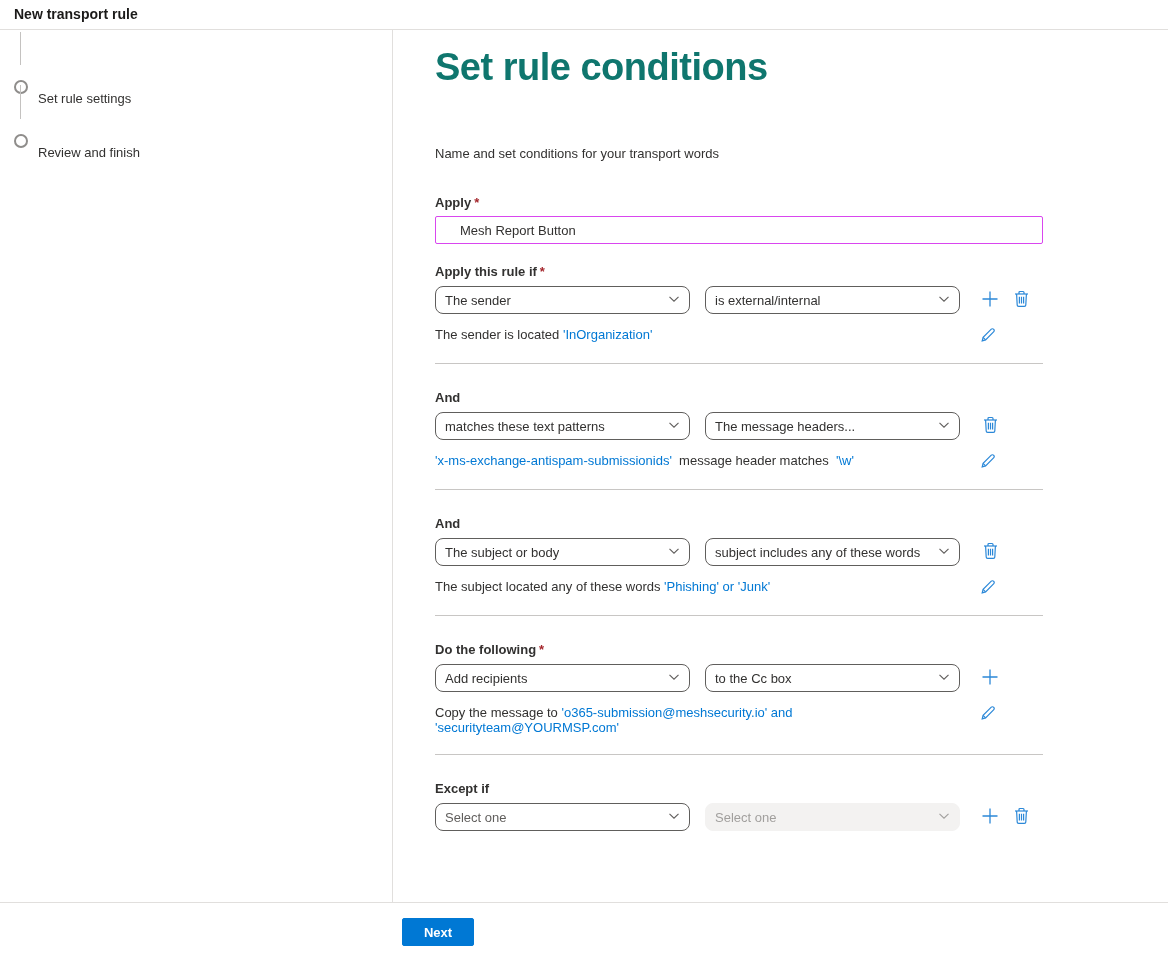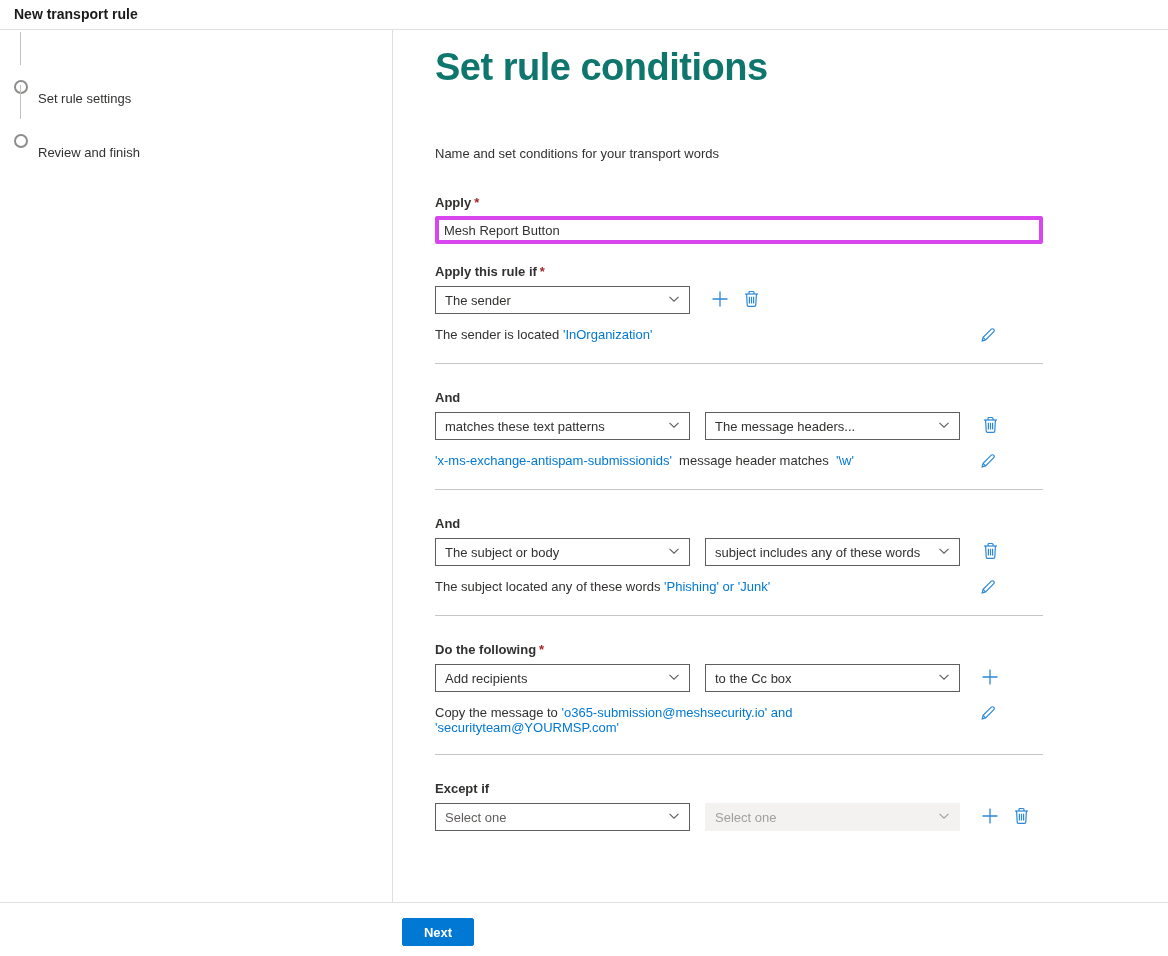--- a/index.html
+++ b/index.html
@@ -27,28 +27,28 @@
 
   
   .main { position: absolute; left: 394px; top: 0; width: 774px; height: 872px; padding: 0 0 0 41px; }
   .page-title { margin-top: 14px; font-size: 38px; line-height: 46px; font-weight: 700;
     color: #0f766e; letter-spacing: -0.5px; }
   .page-subtitle { margin-top: 56px; font-size: 13px; color: #323130; }
 
   .field-label { margin-top: 34px; font-size: 13px; font-weight: 700; color: #323130; }
   .req { color: #a4262c; margin-left: 3px; font-weight: 700; }
   .name-input { display: block; margin-top: 6px; width: 608px; height: 28px;
-    border: 4px solid #d946ef; border-radius: 2px; padding: 0 5px; font-size: 13px;
+    border: 1px solid #d946ef; border-radius: 2px; padding: 0 24px; font-size: 13px;
     color: #323130; font-family: inherit; outline: none; background: #fff; }
 
   
   .rule-row .rule-label { margin: 26px 0 7px; font-size: 13px; font-weight: 700; color: #323130; }
   .rule-row:first-child .rule-label { margin-top: 20px; }
   .selects { display: flex; align-items: center; }
-  .select { width: 255px; height: 28px; border: 1px solid #605e5c; border-radius: 0;
+  .select { width: 255px; height: 28px; border: 1px solid #605e5c; border-radius: 8px;
     background: #fff; display: flex; align-items: center; justify-content: space-between;
     padding: 0 9px; font-size: 13px; color: #323130; cursor: pointer; }
   .select + .select { margin-left: 15px; }
   .select .sel-text { white-space: nowrap; overflow: hidden; }
   .select.placeholder .sel-text { color: #605e5c; }
   .select.disabled { background: #f3f2f1; border-color: #f3f2f1; cursor: default; }
   .select.disabled .sel-text { color: #a19f9d; }
   .select.disabled svg path { stroke: #a19f9d; }
   .row-actions { margin-left: 21px; display: flex; align-items: center; gap: 13px; }
   .icon-btn { background: none; border: none; padding: 0; width: 18px; height: 18px;
@@ -106,20 +106,28 @@
     </div>
     <div class="selects">
       <div class="select">
         <span class="sel-text">The sender</span>
         <span>
           <svg width="12" height="12" viewBox="0 0 12 12">
                   <path d="M1.5 3.8l4.5 4.4 4.5-4.4" fill="none" stroke="#605e5c" stroke-width="1.1"></path>
                 </svg>
         </span>
       </div>
+      <div class="select">
+        <span class="sel-text">is external/internal</span>
+        <span>
+          <svg width="12" height="12" viewBox="0 0 12 12">
+                  <path d="M1.5 3.8l4.5 4.4 4.5-4.4" fill="none" stroke="#605e5c" stroke-width="1.1"></path>
+                </svg>
+        </span>
+      </div>
       <div class="row-actions">
         <button class="icon-btn" title="">
           <span>
             <svg width="18" height="18" viewBox="0 0 18 18">
                     <path d="M9 1.5v15M1.5 9h15" fill="none" stroke="#2b88d8" stroke-width="1.3"></path>
                   </svg>
           </span>
         </button>
         <button class="icon-btn" title="">
           <span>

